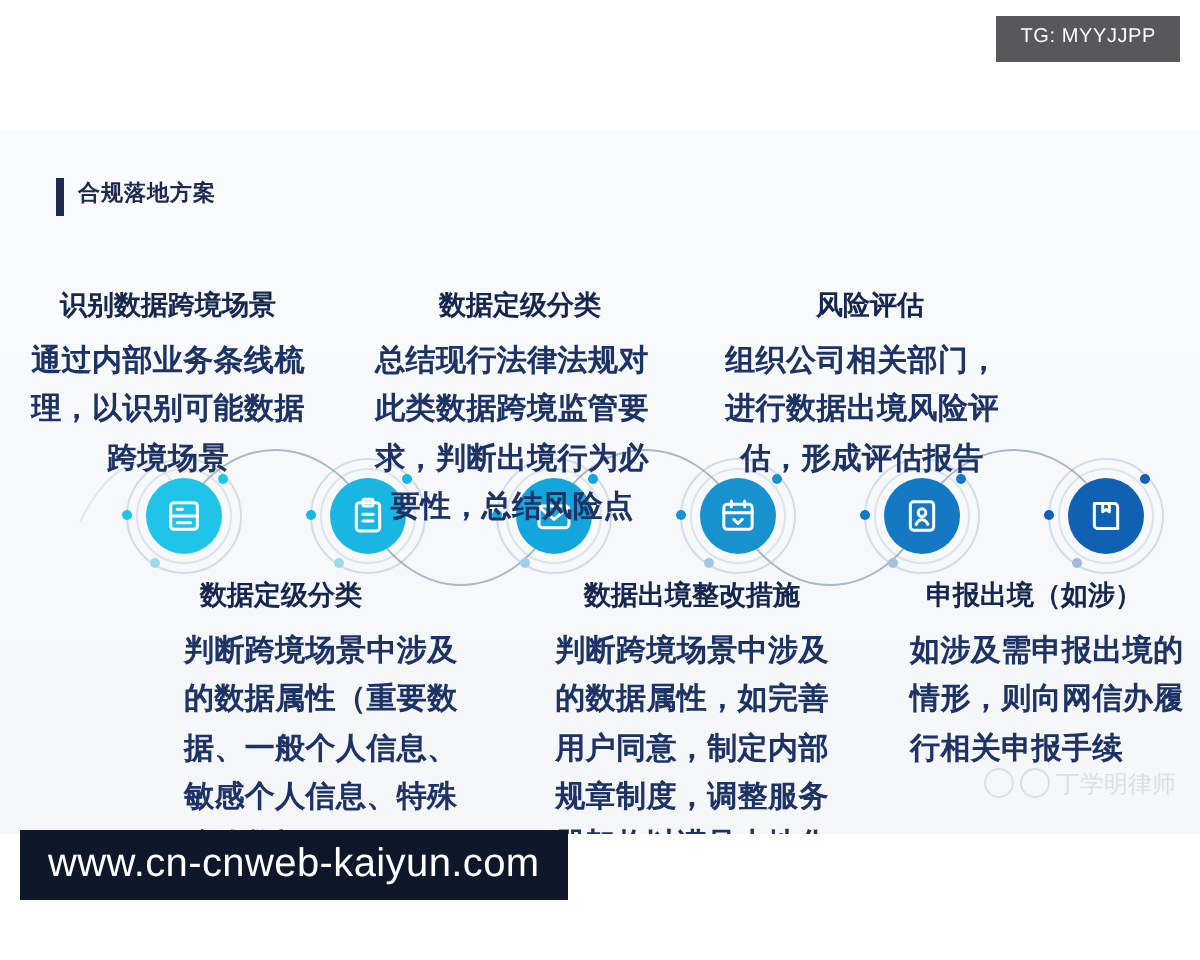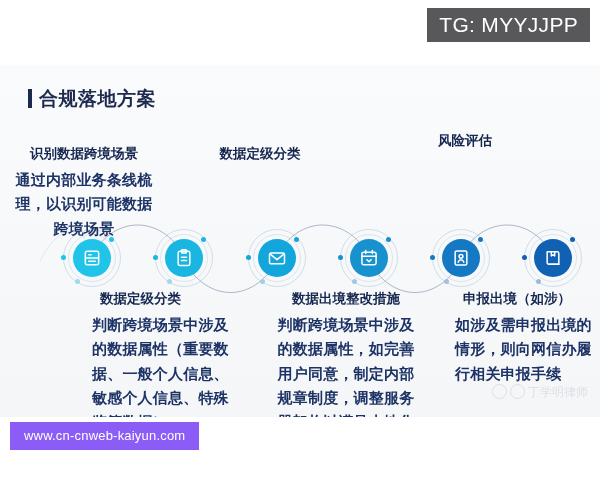--- a/index.html
+++ b/index.html
@@ -15,35 +15,35 @@
     position: relative;
   }
 
   
   .tg-badge {
     position: absolute;
     top: 8px;
     right: 10px;
     background: #58585a;
     color: #ffffff;
-    font-size: 21px;
+    font-size: 10px;
     letter-spacing: .3px;
     padding: 6px 12px 7px 12px;
     line-height: 1;
     z-index: 40;
   }
 
   
   .url-badge {
     position: absolute;
     left: 10px;
     bottom: 30px;
-    background: #8b5cf6;
+    background: #0f172a;
     color: #ffffff;
-    font-size: 13px;
+    font-size: 20px;
     letter-spacing: .2px;
     padding: 7px 14px 8px 14px;
     line-height: 1;
     z-index: 40;
   }
 
   
   .card {
     position: absolute;
     left: 0;
@@ -62,22 +62,22 @@
     align-items: center;
     gap: 7px;
   }
   .title-accent {
     width: 4px;
     height: 19px;
     background: #1d2a4d;
     display: block;
   }
   .card-title {
-    font-family: Liberation Sans, sans-serif;
-    font-size: 19px;
+    font-family: Liberation Mono, monospace;
+    font-size: 11px;
     font-weight: bold;
     color: #1d2a4d;
     letter-spacing: .5px;
     line-height: 1;
   }
 
   
   .deco {
     position: absolute;
     left: 0; top: 0;
@@ -299,24 +299,26 @@
     </span>
   </div>
 
   <div class="step-text top" style="left:14px; top:80px; width:140px;">
     <div class="step-head">识别数据跨境场景</div>
     <div class="step-desc">通过内部业务条线梳理，以识别可能数据跨境场景</div>
   </div>
 
   <div class="step-text top" style="left:186px; top:80px; width:140px;">
     <div class="step-head indent">数据定级分类</div>
-  </div>
-
-  <div class="step-text top" style="left:361px; top:67px; width:140px;margin-left:30px;">
+    <div class="step-desc">总结现行法律法规对此类数据跨境监管要求，判断出境行为必要性，总结风险点</div>
+  </div>
+
+  <div class="step-text top" style="left:361px; top:80px; width:140px;">
     <div class="step-head indent">风险评估</div>
+    <div class="step-desc">组织公司相关部门，进行数据出境风险评估，形成评估报告</div>
   </div>
 
   <div class="step-text bot" style="left:92px; top:225px; width:140px;">
     <div class="step-head indent">数据定级分类</div>
     <div class="step-desc">判断跨境场景中涉及的数据属性（重要数据、一般个人信息、敏感个人信息、特殊监管数据）</div>
   </div>
 
   <div class="step-text bot" style="left:271px; top:225px; width:150px;text-align:center;">
     <div class="step-head">数据出境整改措施</div>
     <div class="step-desc">判断跨境场景中涉及的数据属性，如完善用户同意，制定内部规章制度，调整服务器架构以满足本地化要求</div>

